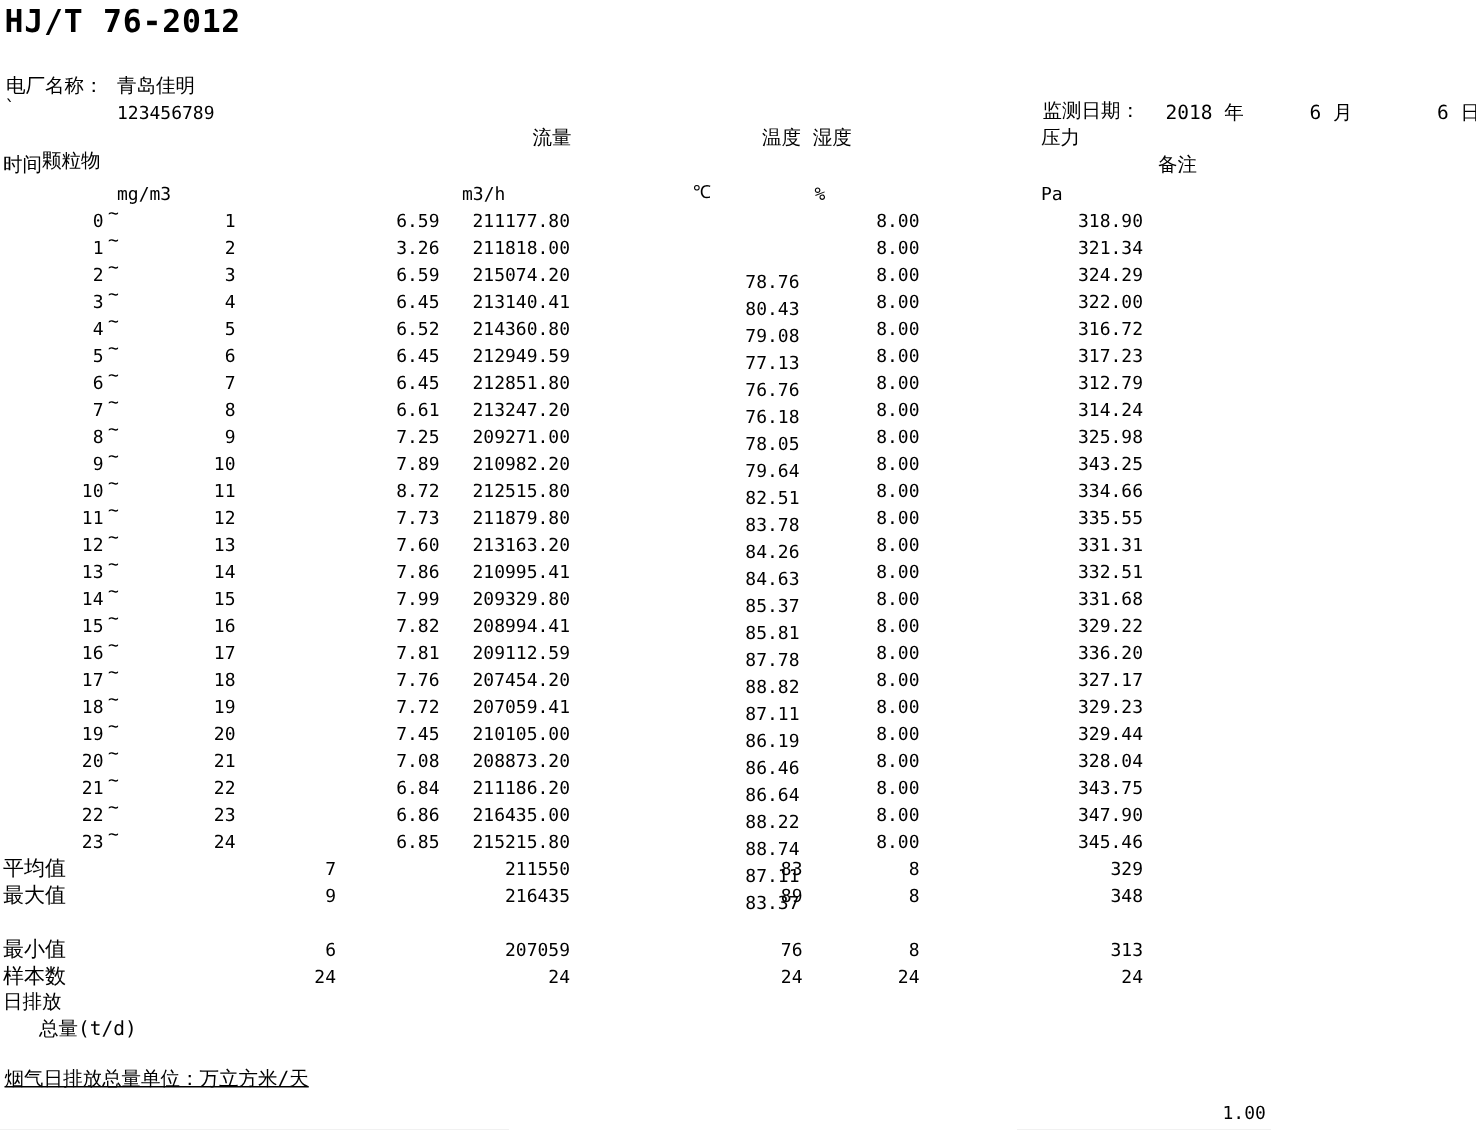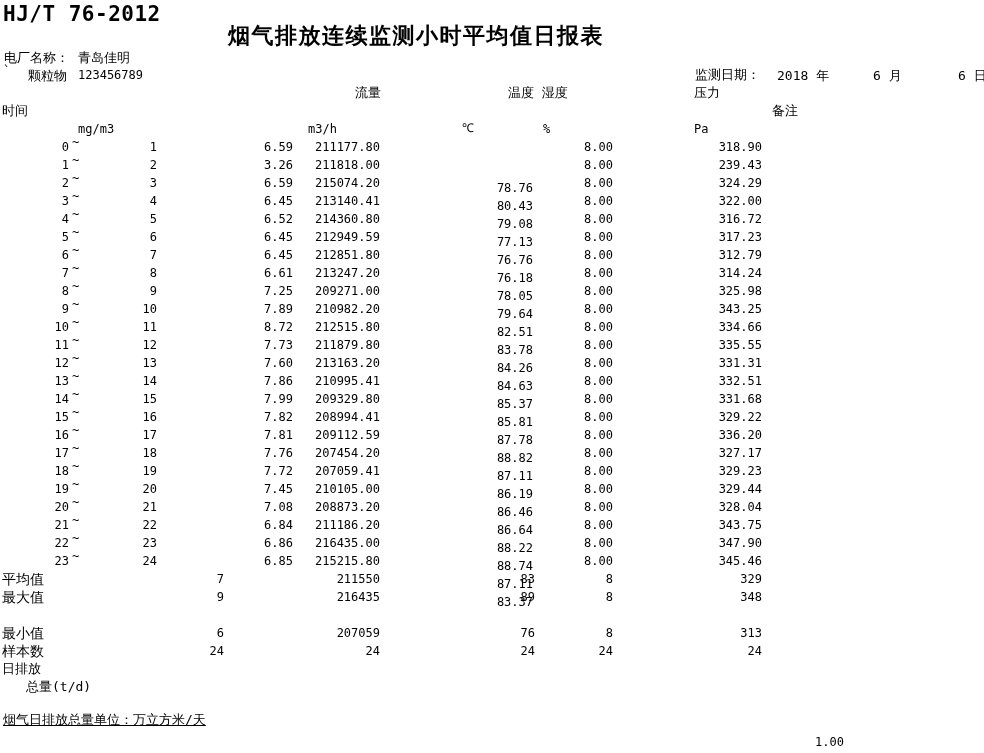--- a/index.html
+++ b/index.html
@@ -21,21 +21,21 @@
   .plant-label { left:4px;  top:50px; }
   .plant-name  { left:78px; top:50px; }
   .stray-mark  { left:3px;  top:64px; }
   .plant-code  { left:78px; top:68px; }
 
   .date-label { left:695px; top:67px; }
   .date-year  { left:777px; top:68px; }
   .date-month { left:873px; top:68px; }
   .date-day   { left:958px; top:68px; }
 
-  .hdr-dust     { left:28px;  top:68px; }
+  .hdr-dust     { left:28px;  top:100px;font-family:Liberation Mono, monospace; }
   .hdr-flow     { left:355px; top:85px; }
   .hdr-temphum  { left:508px; top:85px; }
   .hdr-pressure { left:694px; top:85px; }
   .hdr-time     { left:2px;   top:103px; }
   .hdr-remark   { left:772px; top:103px; }
 
   .unit-dust     { left:78px;  top:122px; }
   .unit-flow     { left:308px; top:122px; }
   .unit-temp     { left:462px; top:121px; }
   .unit-humidity { left:543px; top:122px; }
@@ -72,21 +72,20 @@
 
   .unit-note  { left:3px;   top:712px;text-decoration:underline; }
   .scale-val  { left:815px; top:735px; }
 </style>
 </head>
 <body>
 
 <div class="doc">
 
   <div class="abs standard">HJ/T 76-2012</div>
-  <div class="abs title">烟气排放连续监测小时平均值日报表</div>
 
   <div class="abs cjk plant-label">电厂名称：</div>
   <div class="abs cjk plant-name">青岛佳明</div>
   <div class="abs num stray-mark">`</div>
   <div class="abs num plant-code">123456789</div>
 
   <div class="abs cjk date-label">监测日期：</div>
   <div class="abs cjk date-year">2018 年</div>
   <div class="abs cjk date-month">6 月</div>
   <div class="abs cjk date-day">6 日</div>
@@ -116,21 +115,21 @@
       <span class="cell c-pressure">318.90</span>
     </div>
       <div class="row" style="top: 157px;">
       <span class="cell c-h1">1</span>
       <span class="cell c-tilde">~</span>
       <span class="cell c-h2">2</span>
       <span class="cell c-dust">3.26</span>
       <span class="cell c-flow">211818.00</span>
       <span class="cell c-temp">80.43</span>
       <span class="cell c-humidity">8.00</span>
-      <span class="cell c-pressure">239.43</span>
+      <span class="cell c-pressure">321.34</span>
     </div>
       <div class="row" style="top: 175px;">
       <span class="cell c-h1">2</span>
       <span class="cell c-tilde">~</span>
       <span class="cell c-h2">3</span>
       <span class="cell c-dust">6.59</span>
       <span class="cell c-flow">215074.20</span>
       <span class="cell c-temp">79.08</span>
       <span class="cell c-humidity">8.00</span>
       <span class="cell c-pressure">324.29</span>

